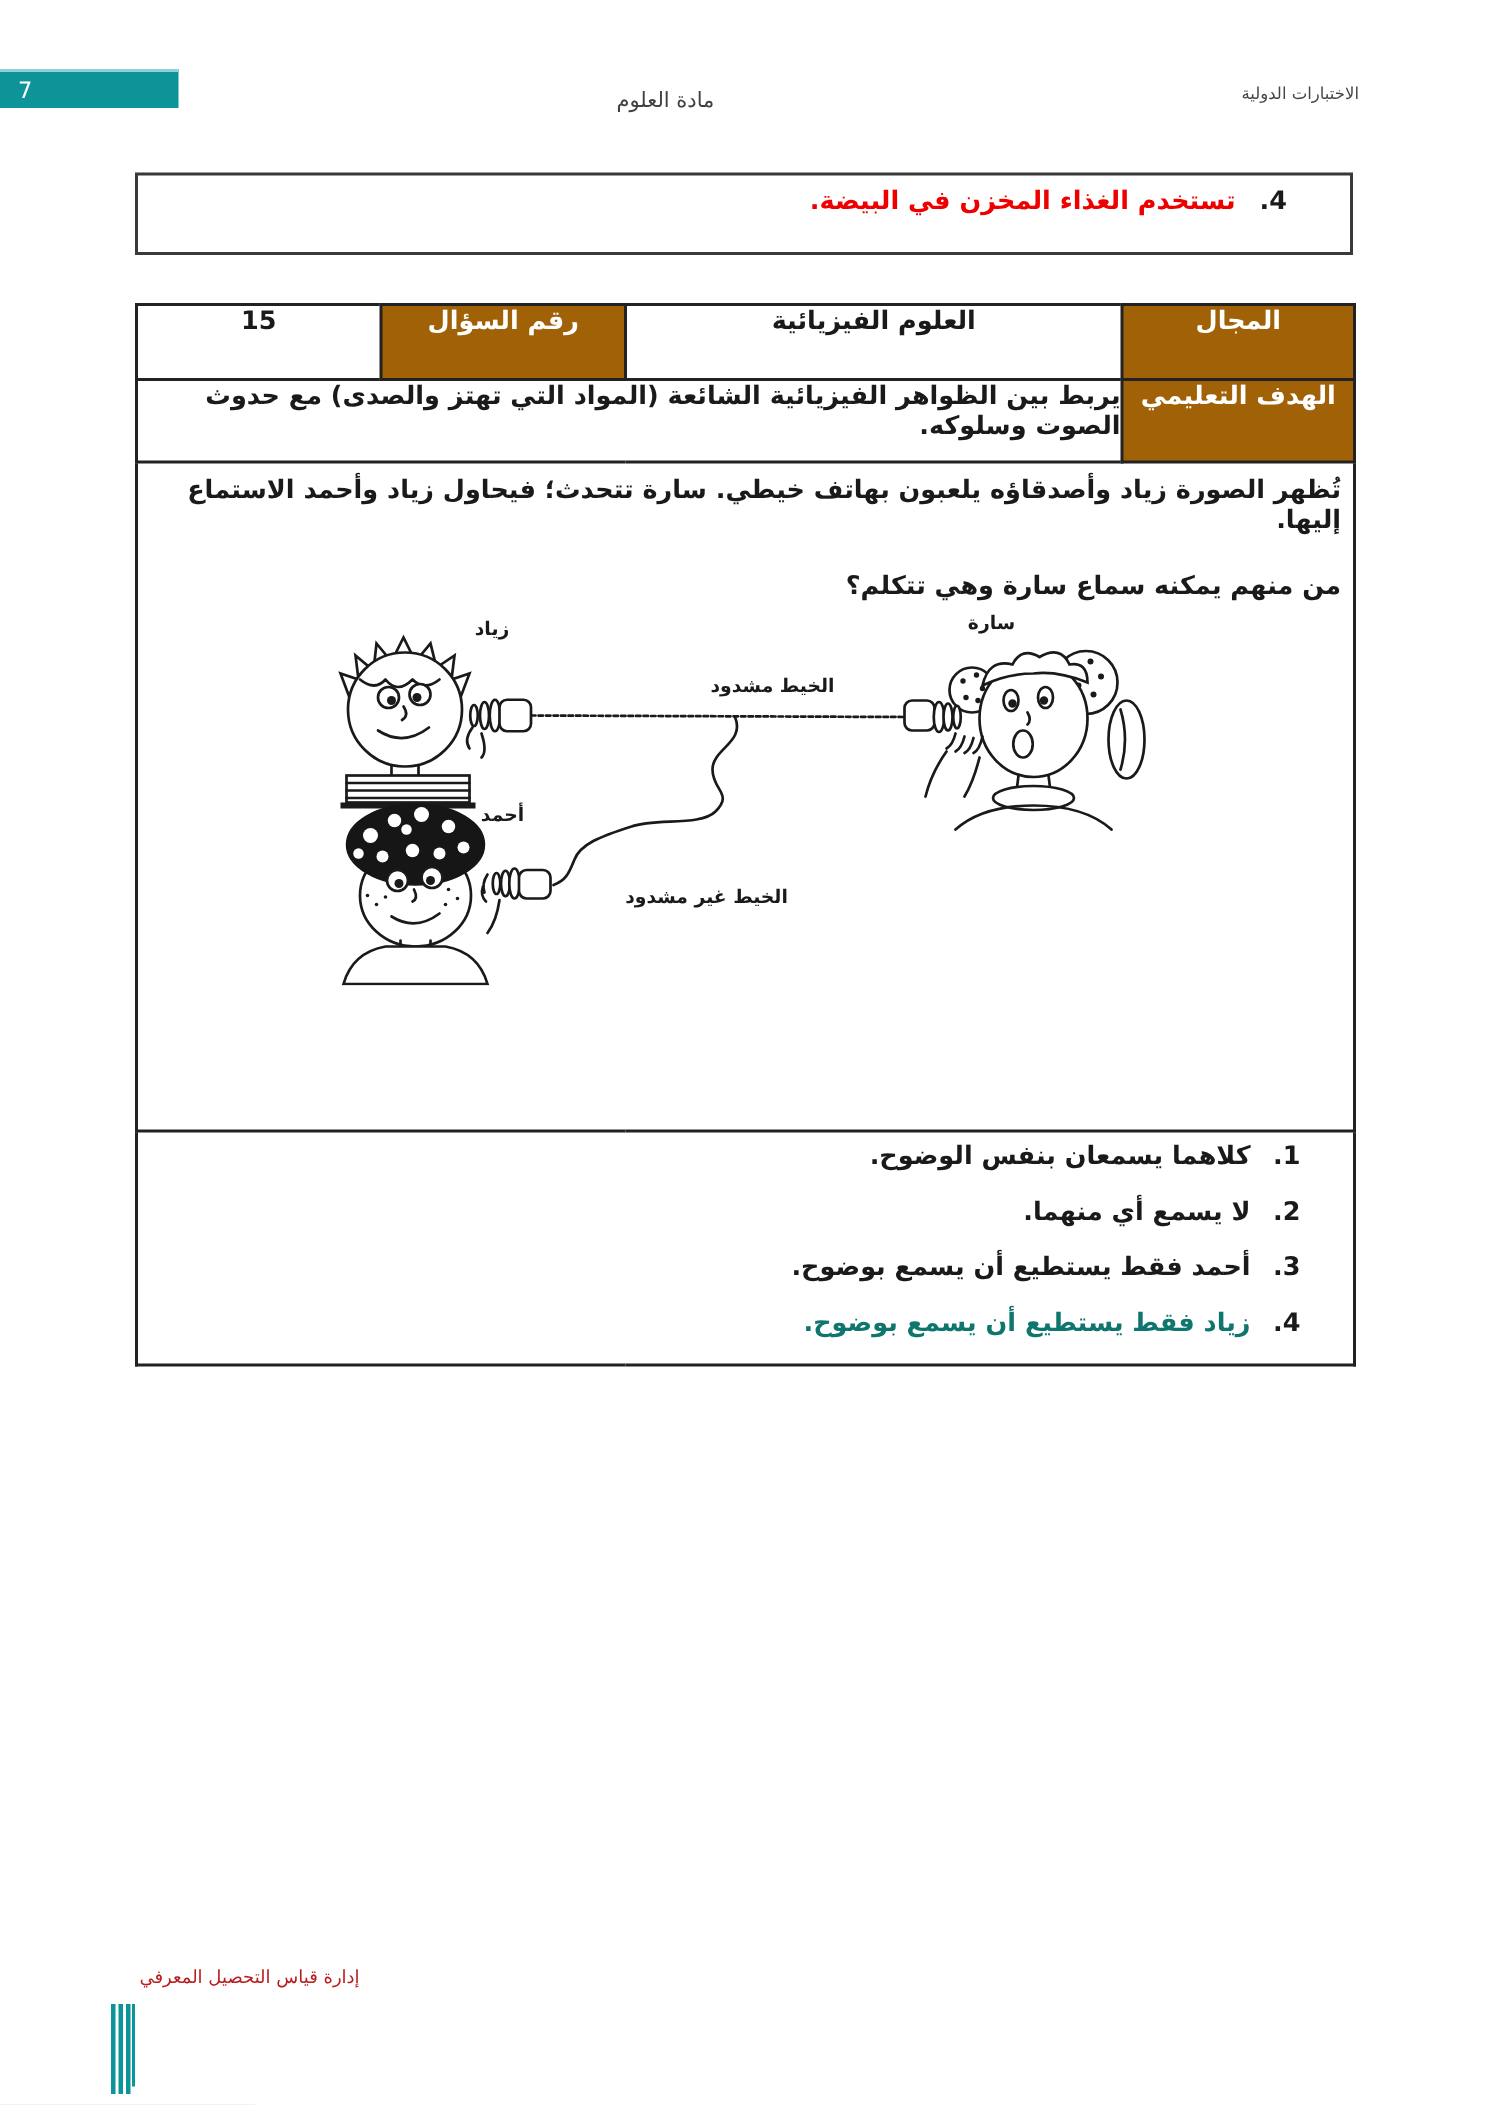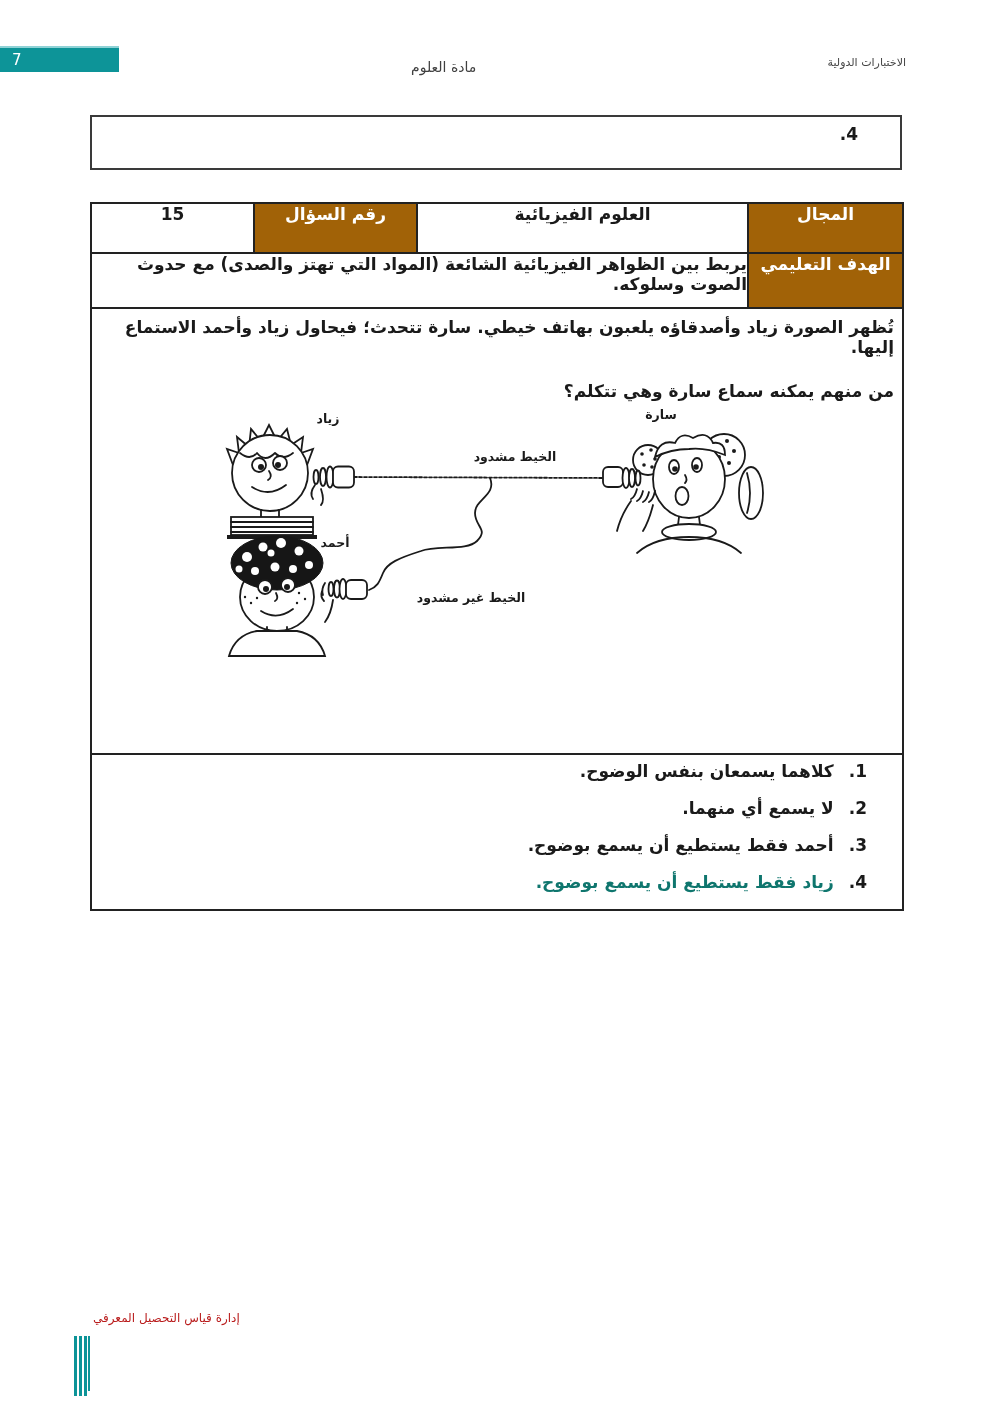--- a/index.html
+++ b/index.html
@@ -80,20 +80,21 @@
 <div class="page">
 
   <div class="page-badge">
     <span>7</span>
   </div>
   <div class="hdr-right">الاختبارات الدولية</div>
   <div class="hdr-center">مادة العلوم</div>
 
   <div class="answer-box">
     <span class="num">4.</span>
+    <span class="txt">تستخدم الغذاء المخزن في البيضة.</span>
   </div>
 
   <table class="qtable">
     <colgroup>
         <col style="width:155px">
         <col style="width:331px">
         <col style="width:163px">
         <col style="width:163px">
       </colgroup>
     <tbody>

